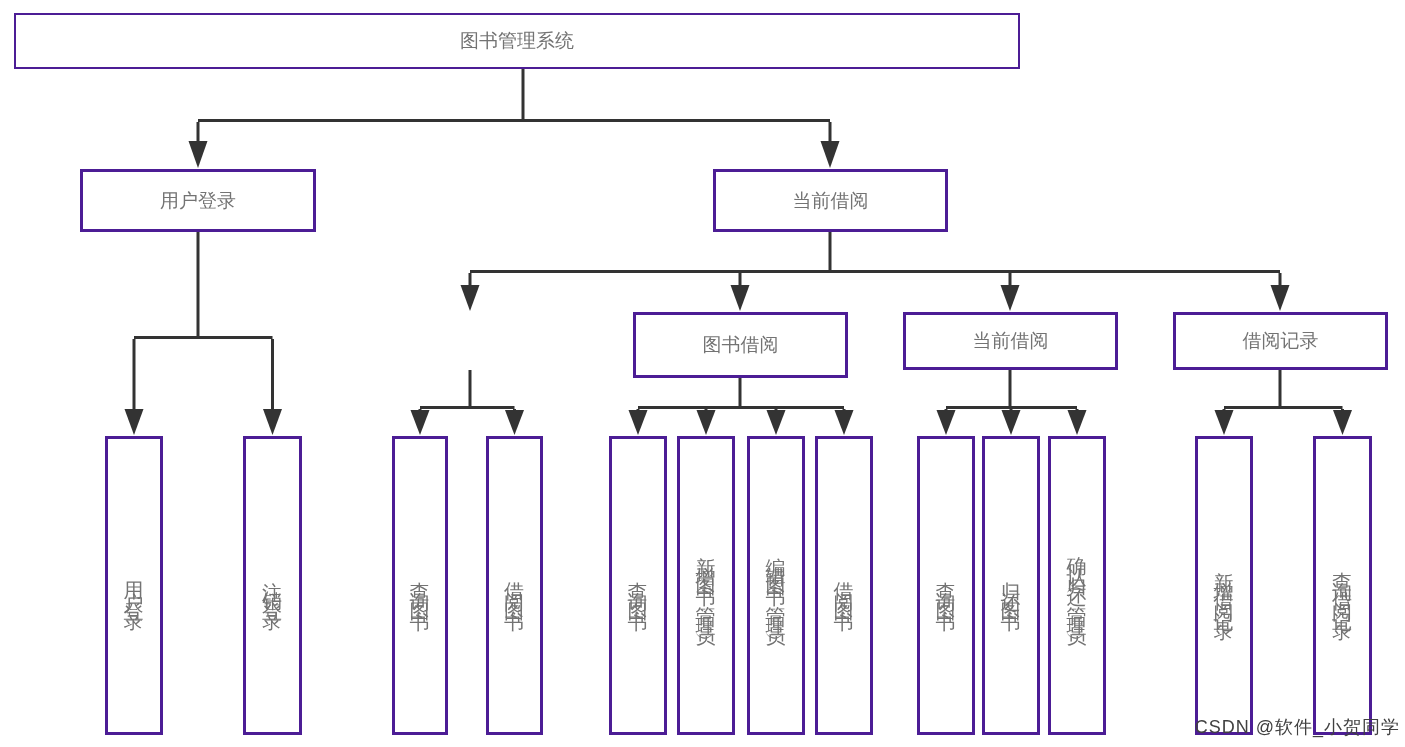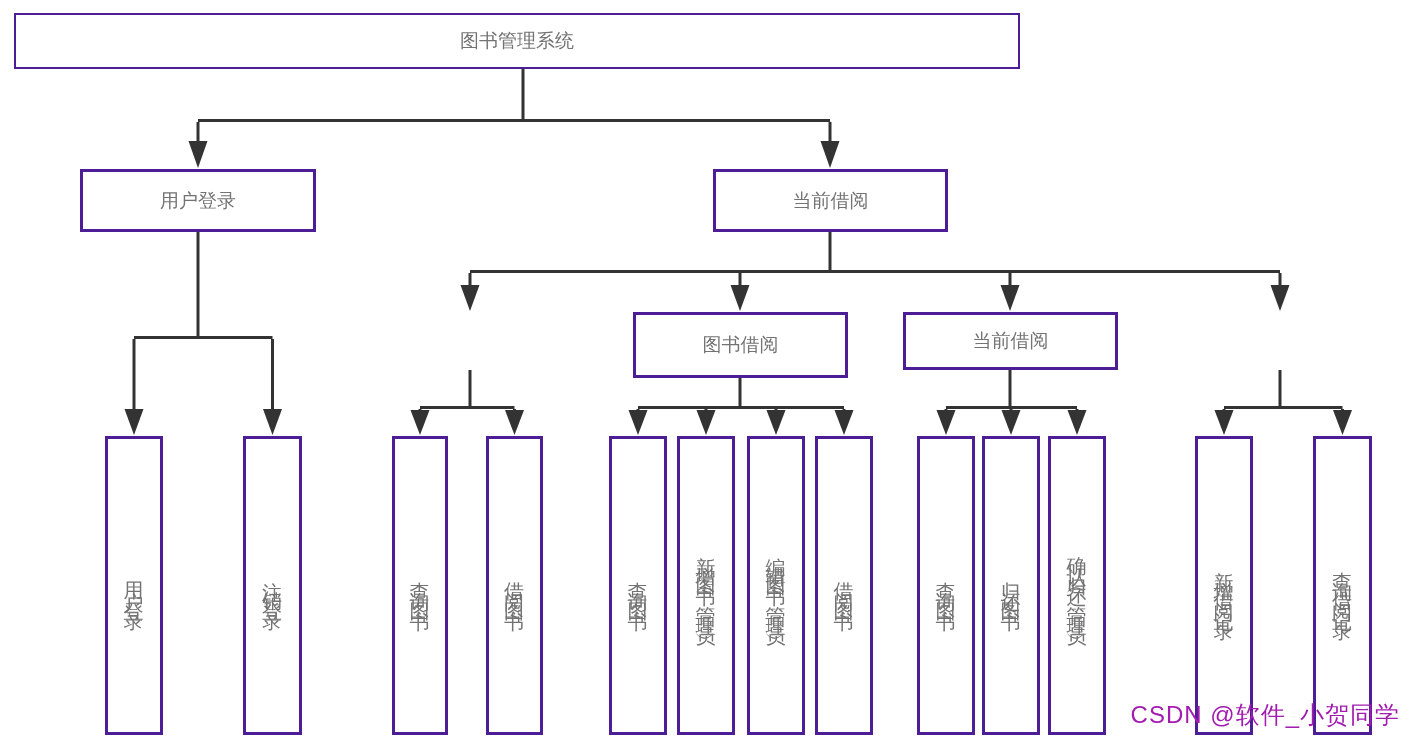--- a/index.html
+++ b/index.html
@@ -23,23 +23,23 @@
   .h-node{font-size:19px;}
   .leaf{
     font-size:20px;
     writing-mode:vertical-rl;
     letter-spacing:10px;
     line-height:1;
     text-align:center;
   }
   #watermark{
     position:absolute;
-    right:5px;bottom:16px;
-    font-size:24px;
-    color:#a21caf;
+    right:5px;bottom:8px;
+    font-size:18px;
+    color:#404040;
     letter-spacing:1px;
     z-index:5;
     white-space:nowrap;
   }
 </style>
 </head>
 <body>
 
 <div id="stage">
 
@@ -107,20 +107,21 @@
     </g>
   </svg>
 
   <div class="node root" style="left:14px;top:13px;width:1006px;height:56px;">图书管理系统</div>
 
   <div class="node h-node" style="left:80px;top:169px;width:236px;height:63px;">用户登录</div>
   <div class="node h-node" style="left:713px;top:169px;width:235px;height:63px;">当前借阅</div>
 
   <div class="node h-node" style="left:633px;top:312px;width:215px;height:66px;">图书借阅</div>
   <div class="node h-node" style="left:903px;top:312px;width:215px;height:58px;">当前借阅</div>
+  <div class="node h-node" style="left:1173px;top:312px;width:215px;height:58px;">借阅记录</div>
 
   <div class="node leaf" style="left:105px;top:436px;width:58px;height:299px;">用户登录</div>
   <div class="node leaf" style="left:243px;top:436px;width:59px;height:299px;">注销登录</div>
 
   <div class="node leaf" style="left:392px;top:436px;width:56px;height:299px;">查询图书</div>
   <div class="node leaf" style="left:486px;top:436px;width:57px;height:299px;">借阅图书</div>
 
   <div class="node leaf" style="left:609px;top:436px;width:58px;height:299px;">查询图书</div>
   <div class="node leaf" style="left:677px;top:436px;width:58px;height:299px;">新增图书（管理员）</div>
   <div class="node leaf" style="left:747px;top:436px;width:58px;height:299px;">编辑图书（管理员）</div>

